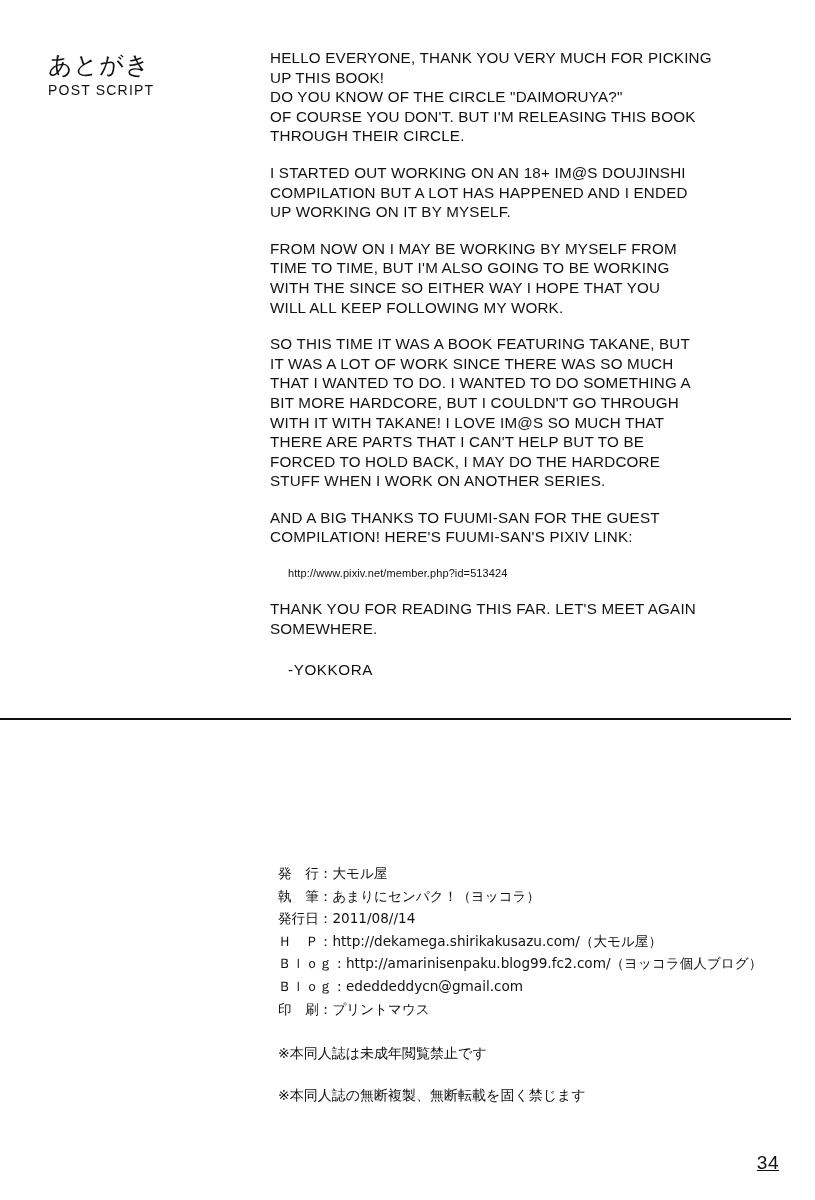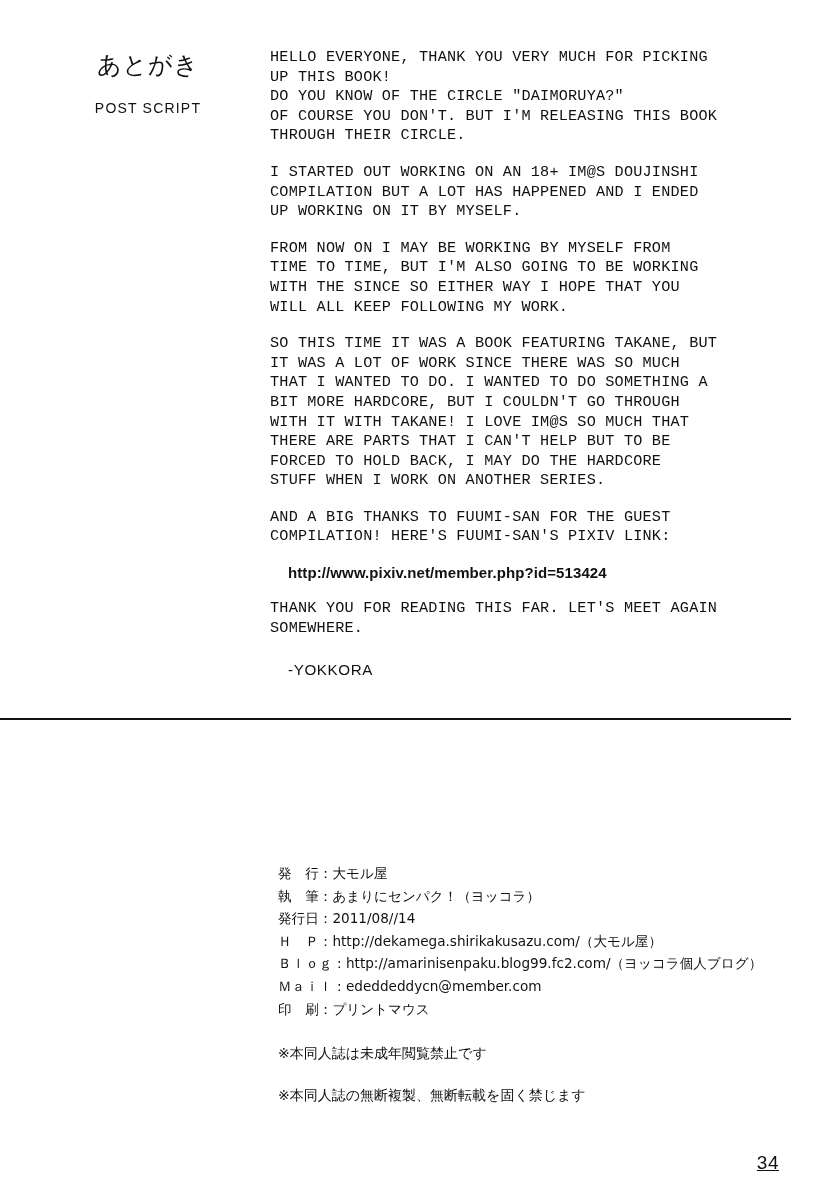--- a/index.html
+++ b/index.html
@@ -20,61 +20,59 @@
     position: absolute;
     inset: 0;
   }
 
   
   .afterword-head {
     position: absolute;
     left: 48px;
     top: 52px;
     width: 200px;
-    text-align: center;
   }
   .afterword-jp {
     font-family: "DejaVu Sans", sans-serif;
     font-size: 24px;
     letter-spacing: 1px;
     color: #111;
     line-height: 1.1;
   }
   .afterword-en {
-    margin-top: 22px;
+    margin-top: 4px;
     font-size: 14px;
     letter-spacing: 1.2px;
     color: #111;
     font-family: "Liberation Sans", sans-serif;
   }
 
   
   .body-block {
     position: absolute;
     left: 270px;
     top: 48px;
     width: 512px;
   }
   .para {
-    font-family: Liberation Mono, monospace;
+    font-family: Liberation Sans, sans-serif;
     font-size: 15.2px;
     line-height: 19.6px;
     letter-spacing: 0.2px;
     color: #111;
     margin: 0 0 17px 0;
     white-space: pre-line;
   }
   .link-line {
     font-family: "Liberation Sans", sans-serif;
-    font-size: 15px;
+    font-size: 11px;
     line-height: 18px;
     color: #111;
     margin: 0 0 17px 18px;
     letter-spacing: 0.1px;
-    font-weight: bold;
   }
   .signature {
     font-family: "Liberation Sans", sans-serif;
     font-size: 15.2px;
     line-height: 19.6px;
     letter-spacing: 0.6px;
     color: #111;
     margin: 22px 0 12px 18px;
   }
 
@@ -165,21 +163,21 @@
   </div>
 
   <div class="divider"></div>
 
   <div class="colophon">
     <div class="colophon-row">発　行：大モル屋</div>
     <div class="colophon-row">執　筆：あまりにセンパク！（ヨッコラ）</div>
     <div class="colophon-row">発行日：2011/08//14</div>
     <div class="colophon-row">Ｈ　Ｐ：http://dekamega.shirikakusazu.com/（大モル屋）</div>
     <div class="colophon-row">Ｂｌｏｇ：http://amarinisenpaku.blog99.fc2.com/（ヨッコラ個人ブログ）</div>
-    <div class="colophon-row">Ｍａｉｌ：ededdeddycn@member.com</div>
+    <div class="colophon-row">Ｂｌｏｇ：ededdeddycn@gmail.com</div>
     <div class="colophon-row">印　刷：プリントマウス</div>
 
     <div class="notice">※本同人誌は未成年閲覧禁止です</div>
     <div class="notice">※本同人誌の無断複製、無断転載を固く禁じます</div>
   </div>
 
   <div class="page-number">34</div>
 
 </div>
 

